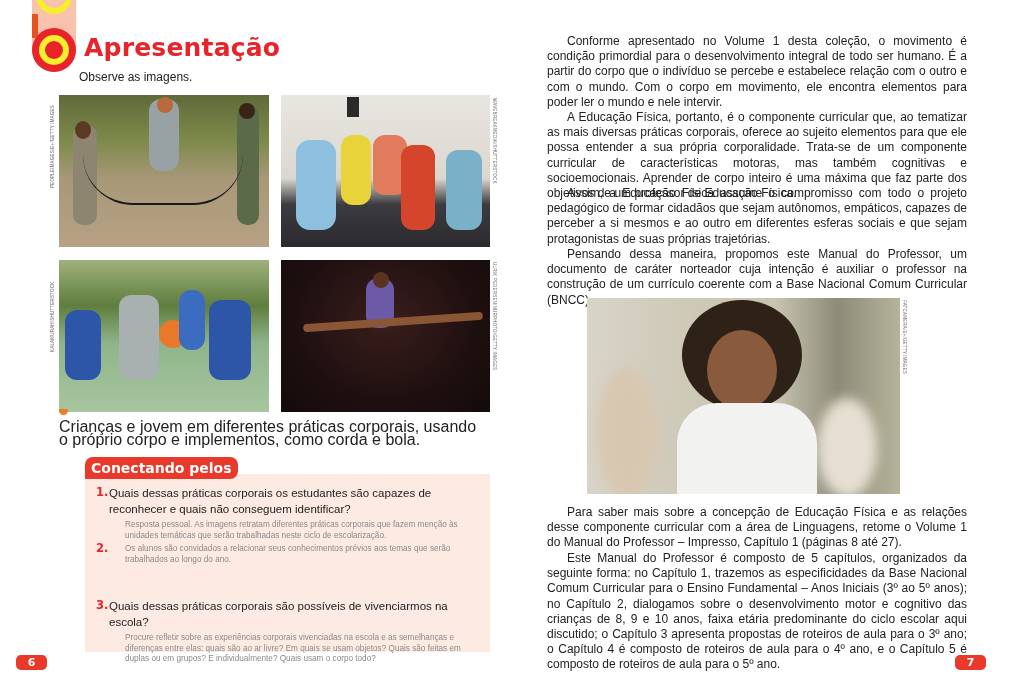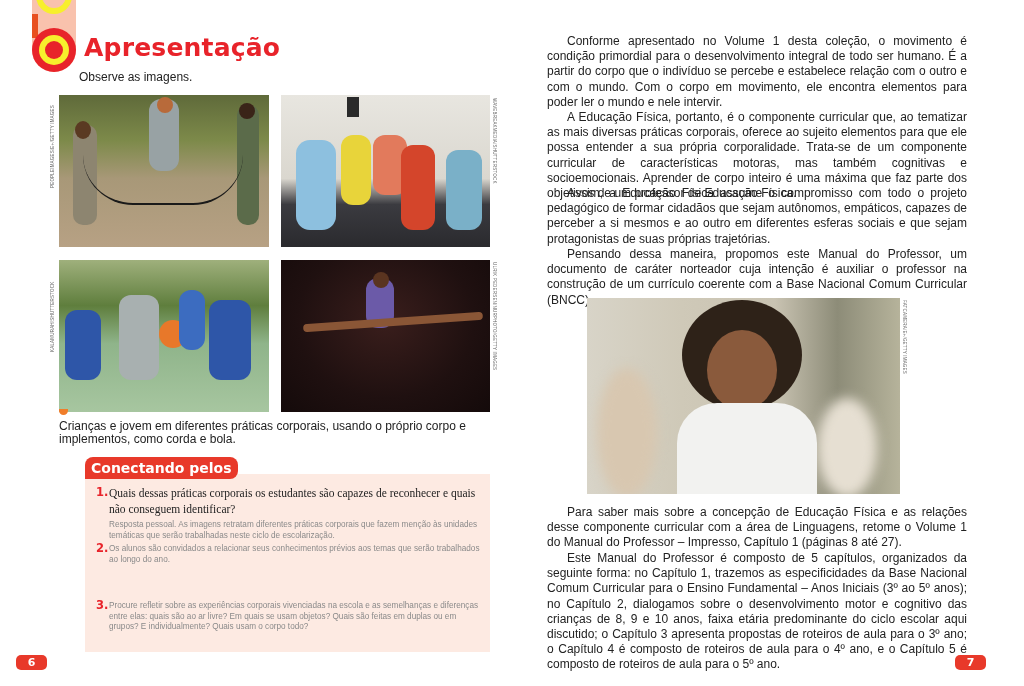--- a/index.html
+++ b/index.html
@@ -27,30 +27,30 @@
     .credit.r { transform: none; }
 
     
     .p1 { left: 59px; top: 95px; width: 210px; height: 152px; background: linear-gradient(180deg, #5f6a3a 0%, #7d8a4a 30%, #a89878 55%, #b7a184 100%); }
     .p2 { left: 281px; top: 95px; width: 209px; height: 152px; background: linear-gradient(180deg, #e8e6e0 0%, #dad7cf 55%, #3b3b40 72%, #2a2a2e 100%); }
     .p3 { left: 59px; top: 260px; width: 210px; height: 152px; background: linear-gradient(180deg, #9fb07c 0%, #5f7e3d 30%, #8fb48a 55%, #a7c6a0 100%); }
     .p4 { left: 281px; top: 260px; width: 209px; height: 152px; background: radial-gradient(ellipse at 50% 40%, #3a1e1c 0%, #1f1010 60%, #140a0a 100%); }
     .p5 { left: 587px; top: 298px; width: 313px; height: 196px; background: linear-gradient(90deg, #d8d4c8 0%, #cfc9b8 30%, #c9c3b2 60%, #8d8c78 80%, #b6b39b 100%); }
 
     .fig { position: absolute; border-radius: 50%; }
-    .caption { position: absolute; left: 59px; top: 420px; width: 420px; font-size: 12px; line-height: 13px; color: #222; }
+    .caption { position: absolute; left: 59px; top: 420px; width: 420px; font-size: 16px; line-height: 13px; color: #222; }
     .caption-dot { position: absolute; left: 59px; top: 409px; width: 9px; height: 6px; background: #f07d2a; border-radius: 0 0 5px 5px; }
 
     
     .box { position: absolute; left: 85px; top: 474px; width: 405px; height: 178px; background: #fdeae2; }
     .box-tab { position: absolute; left: 85px; top: 457px; height: 22px; padding: 0 6px 0 6px; background: #e8392a; color: #fff; font-family: "DejaVu Sans", sans-serif; font-weight: bold; font-size: 14px; line-height: 22px; border-radius: 8px 8px 8px 0; }
     .q { position: absolute; left: 96px; width: 385px; }
     .q .num { position: absolute; left: 0; top: 0; color: #e8232a; font-family: "DejaVu Sans", sans-serif; font-weight: bold; font-size: 11.5px; }
-    .q .text { margin-left: 13px; font-family: Liberation Serif, serif; font-size: 11.5px; line-height: 16px; color: #222; }
-    .q .ans { margin-left: 13px; margin-top: 3px; font-size: 8.2px; line-height: 10.5px; color: #8a8a8a; }
+    .q .text { margin-left: 13px; font-family: Liberation Sans, sans-serif; font-size: 11.5px; line-height: 16px; color: #222; }
+    .q .ans { margin-left: 29px; margin-top: 3px; font-size: 8.2px; line-height: 10.5px; color: #8a8a8a; }
 
     .pagenum { position: absolute; top: 655px; width: 31px; height: 15px; background: #e8392a; border-radius: 5px; color: #fff; font-family: "DejaVu Sans", sans-serif; font-weight: bold; font-size: 11px; line-height: 15px; text-align: center; }
 
     
     .para { position: absolute; left: 547px; width: 420px; font-size: 12px; line-height: 15.2px; color: #222; text-align: justify; }
     .para .indent { display: inline-block; width: 20px; }
   </style>
 </head>
 <body>
 
@@ -118,20 +118,21 @@
     <div class="ans">Resposta pessoal. As imagens retratam diferentes práticas corporais que fazem menção às unidades temáticas que serão trabalhadas neste ciclo de escolarização.</div>
   </div>
 
   <div class="q" style="top:541px;">
     <span class="num">2.</span>
     <div class="ans">Os alunos são convidados a relacionar seus conhecimentos prévios aos temas que serão trabalhados ao longo do ano.</div>
   </div>
 
   <div class="q" style="top:598px;">
     <span class="num">3.</span>
+    <div class="text">Quais dessas práticas corporais são possíveis de vivenciarmos na escola?</div>
     <div class="ans">Procure refletir sobre as experiências corporais vivenciadas na escola e as semelhanças e diferenças entre elas: quais são ao ar livre? Em quais se usam objetos? Quais são feitas em duplas ou em grupos? E individualmente? Quais usam o corpo todo?</div>
   </div>
 
   <div class="pagenum" style="left:16px;">6</div>
 </div>
 
 <div class="page page-right"></div>
 
 <p class="para" style="top:34px;"><span class="indent"></span><span>Conforme apresentado no Volume 1 desta coleção, o movimento é condição primordial para o desenvolvimento integral de todo ser humano. É a partir do corpo que o indivíduo se percebe e estabelece relação com o outro e com o mundo. Com o corpo em movimento, ele encontra elementos para poder ler o mundo e nele intervir.</span></p>
 <p class="para" style="top:110px;"><span class="indent"></span><span>A Educação Física, portanto, é o componente curricular que, ao tematizar as mais diversas práticas corporais, oferece ao sujeito elementos para que ele possa entender a sua própria corporalidade. Trata-se de um componente curricular de características motoras, mas também cognitivas e socioemocionais. Aprender de corpo inteiro é uma máxima que faz parte dos objetivos de um professor de Educação Física.</span></p>

